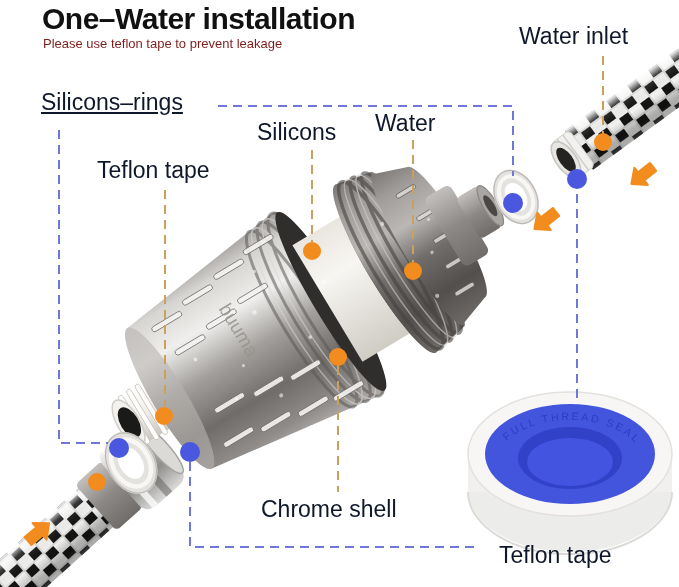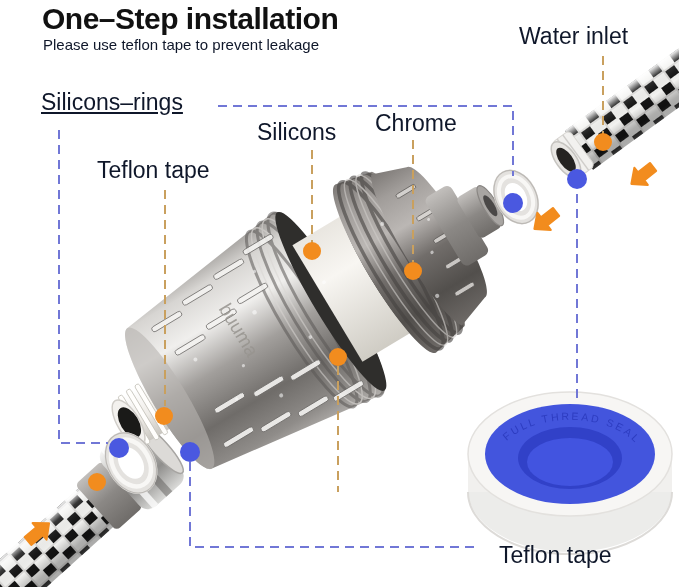--- a/index.html
+++ b/index.html
@@ -6,22 +6,22 @@
   .stage{
     position:relative;width:679px;height:587px;background:#ffffff;
     font-family:"Liberation Sans", sans-serif;color:#1b1b1b;overflow:hidden;
   }
   .stage svg{position:absolute;left:0;top:0;}
   .title{
     position:absolute;left:42px;top:2px;font-size:30px;font-weight:800;
     letter-spacing:-0.5px;color:#111;white-space:nowrap;
   }
   .subtitle{
-    position:absolute;left:43px;top:36px;font-size:15px;font-weight:400;
-    color:#0f172a;white-space:nowrap;
+    position:absolute;left:43px;top:36px;font-size:13px;font-weight:400;
+    color:#7f1d1d;white-space:nowrap;
   }
   .lbl{
     position:absolute;font-size:23px;font-weight:400;color:#0f172a;white-space:nowrap;
   }
   .lbl-water-inlet{left:519px;top:23px;}
   .lbl-silicone-rings{left:41px;top:89px;text-decoration:underline;}
   .lbl-teflon-top{left:97px;top:157px;}
   .lbl-cartridge{left:257px;top:119px;}
   .lbl-cover{left:375px;top:110px;}
   .lbl-chrome-shell{left:261px;top:496px;}
@@ -265,22 +265,23 @@
       <circle cx="190" cy="452" r="10"></circle>
     </g>
 
     <g fill="#f28c1e" stroke="#f28c1e" stroke-width="3" stroke-linejoin="round">
       <use href="#arrowShape" transform="translate(653,167) rotate(142) scale(0.72)"></use>
       <use href="#arrowShape" transform="translate(556,212) rotate(142) scale(0.72)"></use>
       <use href="#arrowShape" transform="translate(28,541) rotate(-40) scale(0.72)"></use>
     </g>
   </svg>
 
-  <h1 class="title" style="margin:0;">One–Step installation</h1>
+  <h1 class="title" style="margin:0;">One–Water installation</h1>
   <div class="subtitle">Please use teflon tape to prevent leakage</div>
 
   <div class="lbl lbl-water-inlet">Water inlet</div>
   <div class="lbl lbl-silicone-rings">Silicons–rings</div>
   <div class="lbl lbl-teflon-top">Teflon tape</div>
   <div class="lbl lbl-cartridge">Silicons</div>
-  <div class="lbl lbl-cover">Chrome</div>
+  <div class="lbl lbl-cover">Water</div>
+  <div class="lbl lbl-chrome-shell">Chrome shell</div>
   <div class="lbl lbl-teflon-bottom">Teflon tape</div>
 </div>
 
 </body></html>

